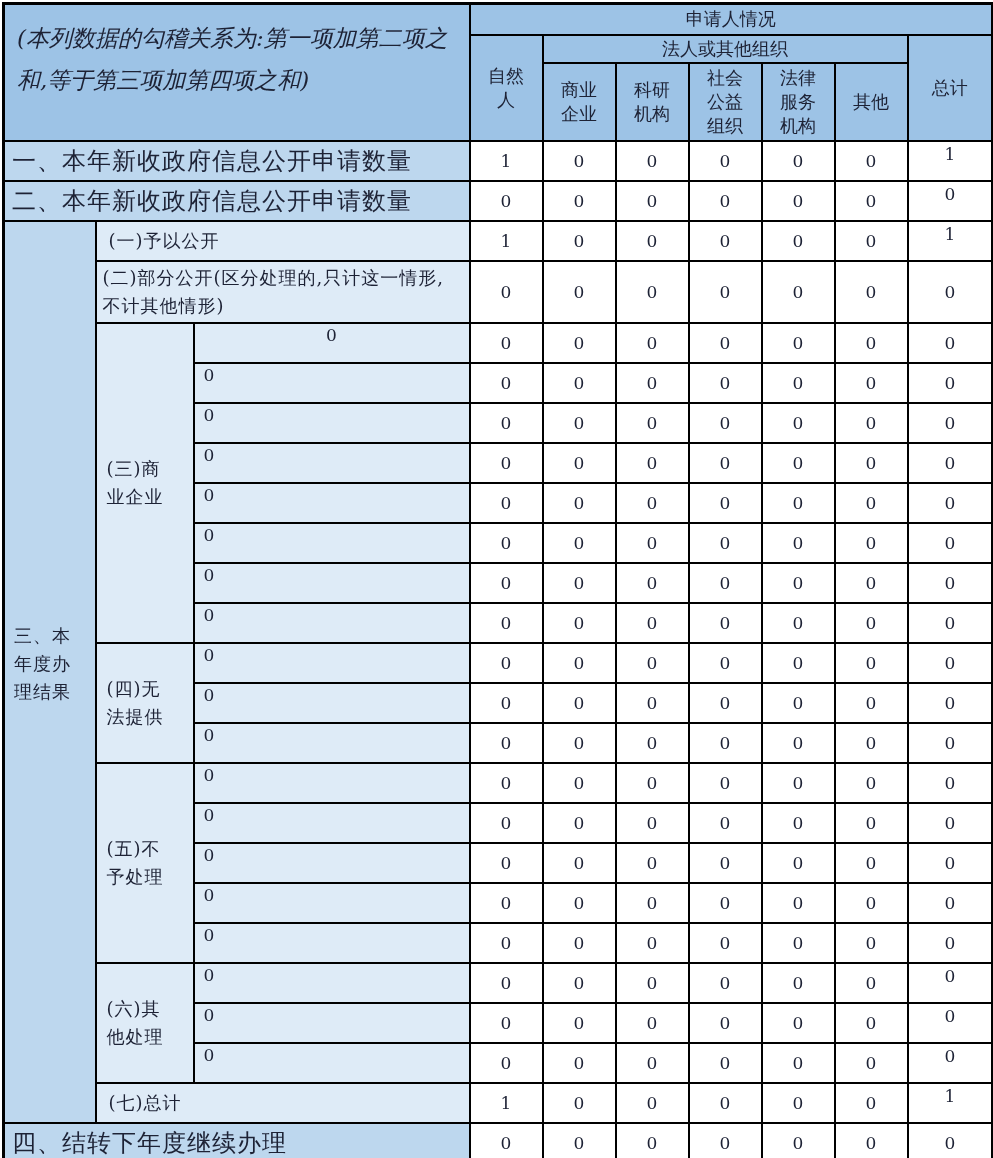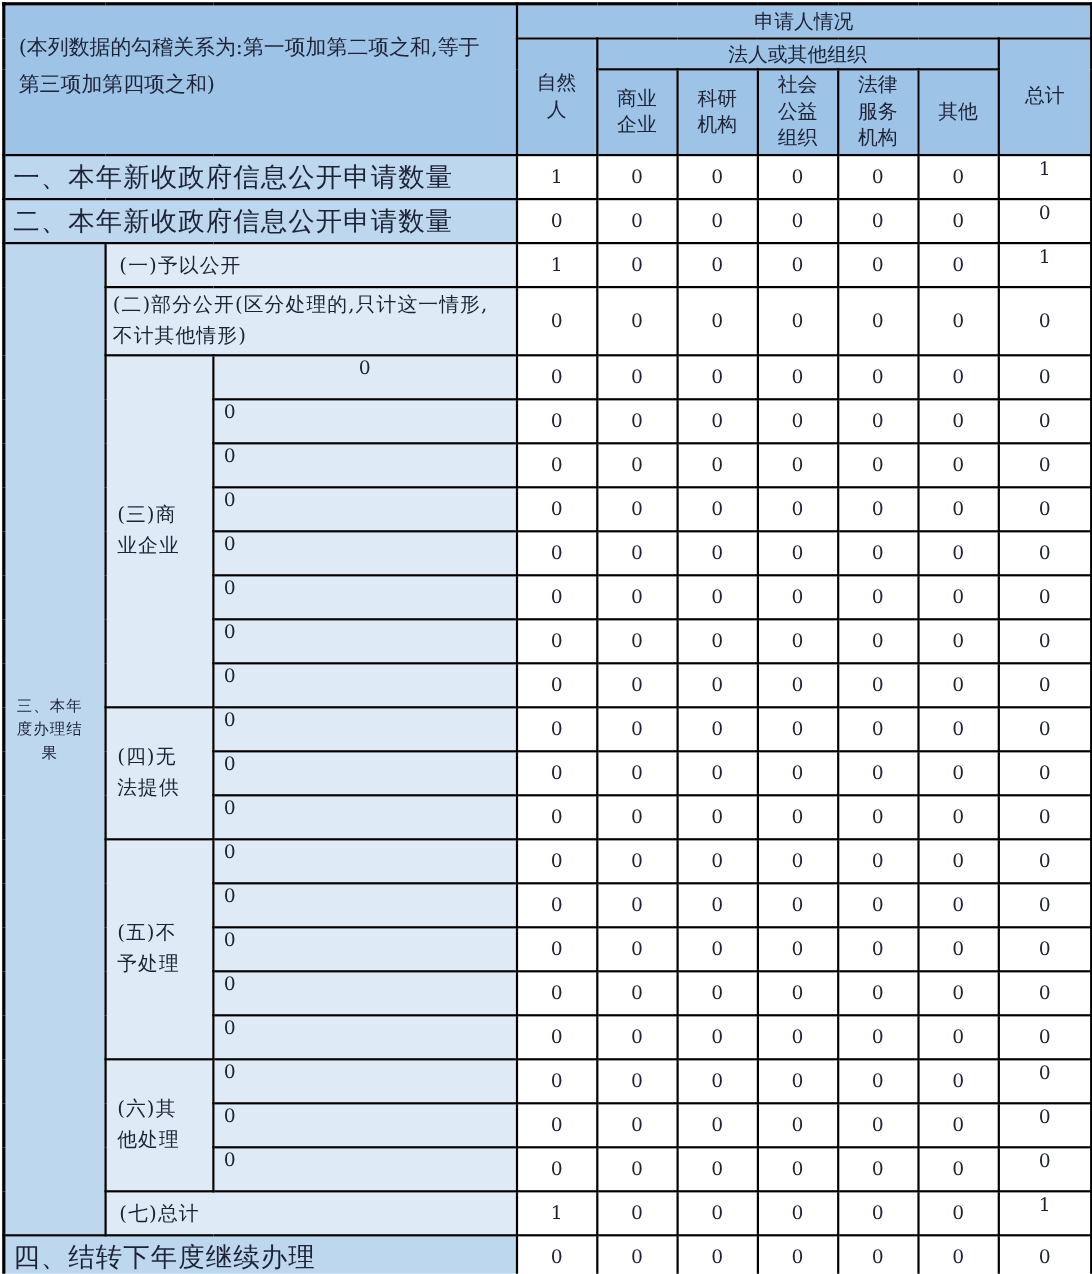--- a/index.html
+++ b/index.html
@@ -9,27 +9,27 @@
     --cell-white:#FFFFFF;
     --line:#000000;
     --ink:#1d2235;
   }
   html,body{margin:0;padding:0;background:#fff;}
   body{font-family:"DejaVu Serif","Liberation Serif",serif;color:var(--ink);}
   .page{width:993px;height:1158px;box-sizing:border-box;padding:2px 0 0 2px;background:#fff;}
   table.report{border-collapse:collapse;table-layout:fixed;width:989px;border:3px solid var(--line);}
   td{border:2px solid var(--line);box-sizing:border-box;overflow:hidden;vertical-align:middle;}
   
-  td.note{background:var(--header-blue);font-size:19px;line-height:1.8;
+  td.note{background:var(--header-blue);font-size:23px;font-style:italic;line-height:1.8;
           text-align:left;vertical-align:middle;padding:0 20px 26px 12px;}
   td.hdr{background:var(--header-blue);text-align:center;font-size:18px;line-height:1.35;padding:2px 14px;}
   td.hdr-wide{background:var(--header-blue);text-align:center;font-size:18px;padding:1px 0;}
   
   td.lblRow{background:var(--row-blue);text-align:left;font-size:24px;padding:2px 6px 2px 7px;letter-spacing:1px;}
-  td.lblA{background:var(--row-blue);text-align:center;font-size:14px;line-height:1.55;padding:0 18px 16px 9px;letter-spacing:1px;}
+  td.lblA{background:var(--row-blue);text-align:left;font-size:18px;line-height:1.55;padding:0 18px 16px 9px;letter-spacing:1px;}
   td.lblSec{background:var(--light-blue);text-align:left;font-size:18px;line-height:1.55;padding:0 16px 0 10px;letter-spacing:1px;}
   td.lbl2{background:var(--light-blue);text-align:left;font-size:18px;padding:2px 8px 2px 12px;letter-spacing:1px;margin-left:14px;}
   td.lbl2c{background:var(--light-blue);text-align:left;font-size:18px;line-height:1.55;padding:2px 6px;letter-spacing:1px;}
   td.sub{background:var(--light-blue);vertical-align:top;text-align:left;font-size:17px;padding:1px 0 0 9px;}
   td.subc{background:var(--light-blue);vertical-align:top;text-align:center;font-size:17px;padding:1px 0 0 0;}
   
   td.num{background:var(--cell-white);text-align:center;font-size:17px;}
   td.raised{vertical-align:top;padding-top:2px;}
   
   tr.hb1 td{height:31px;margin-left:34px;}

